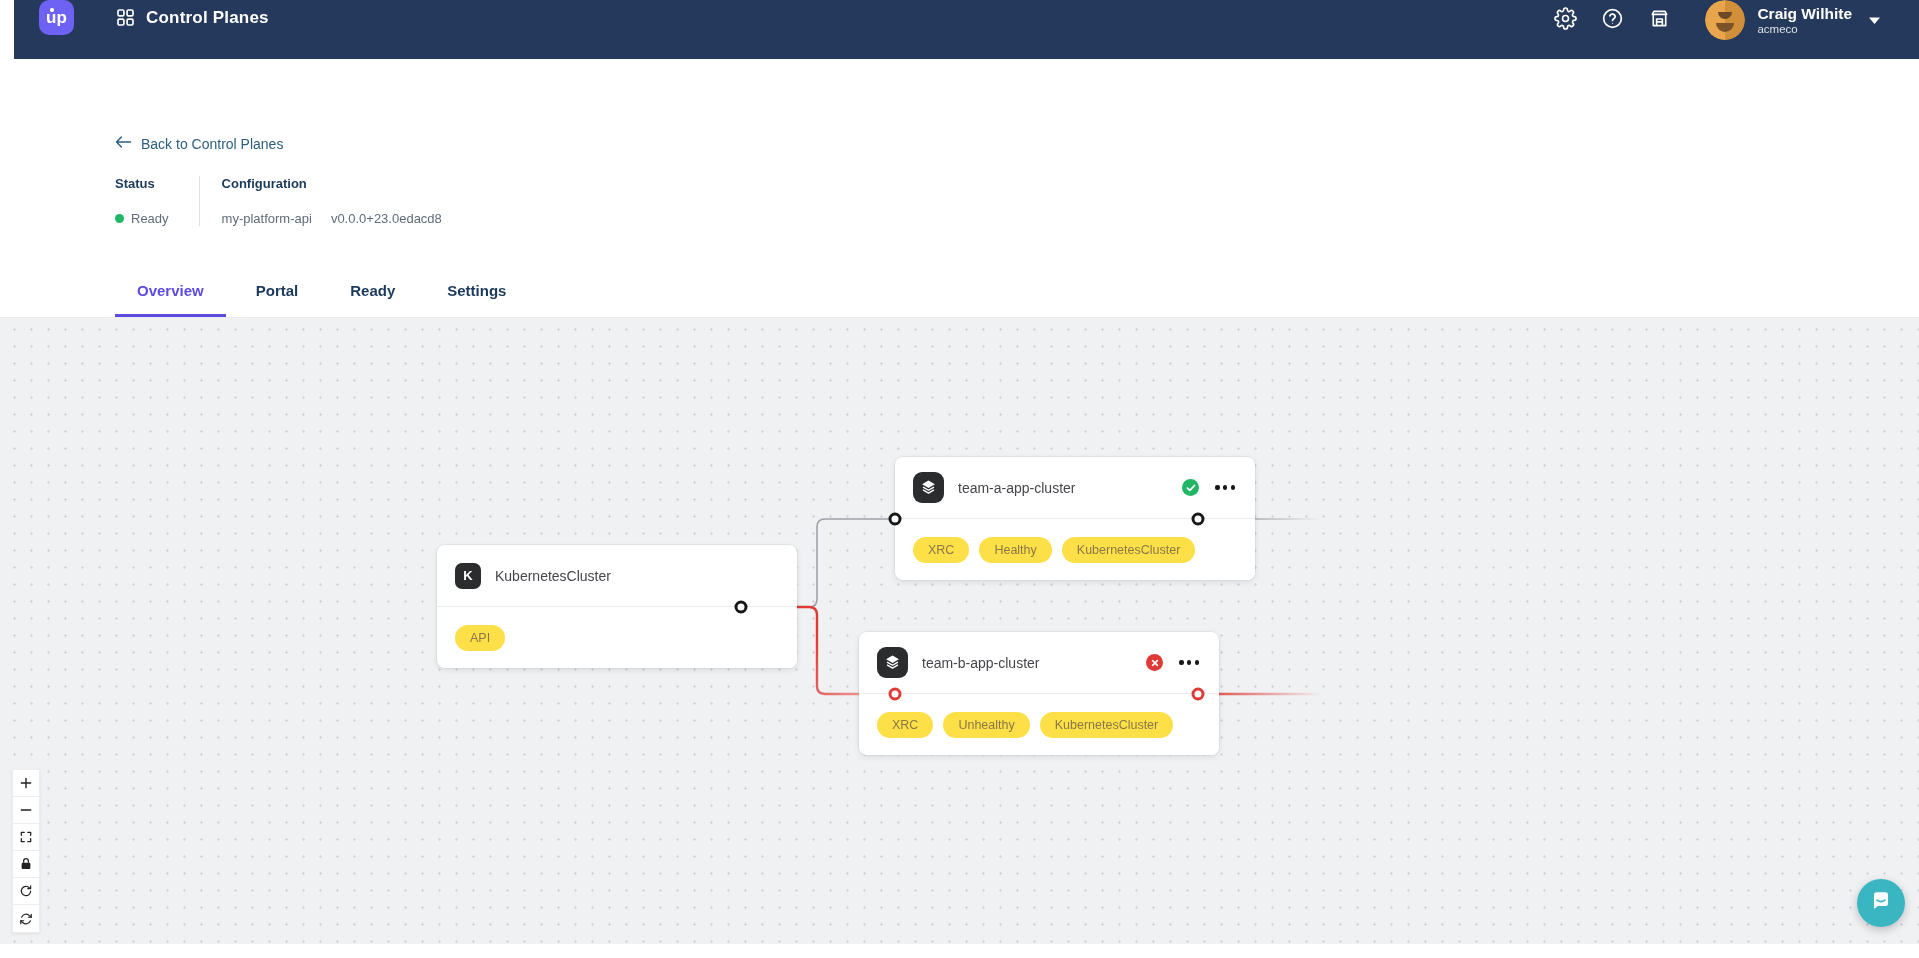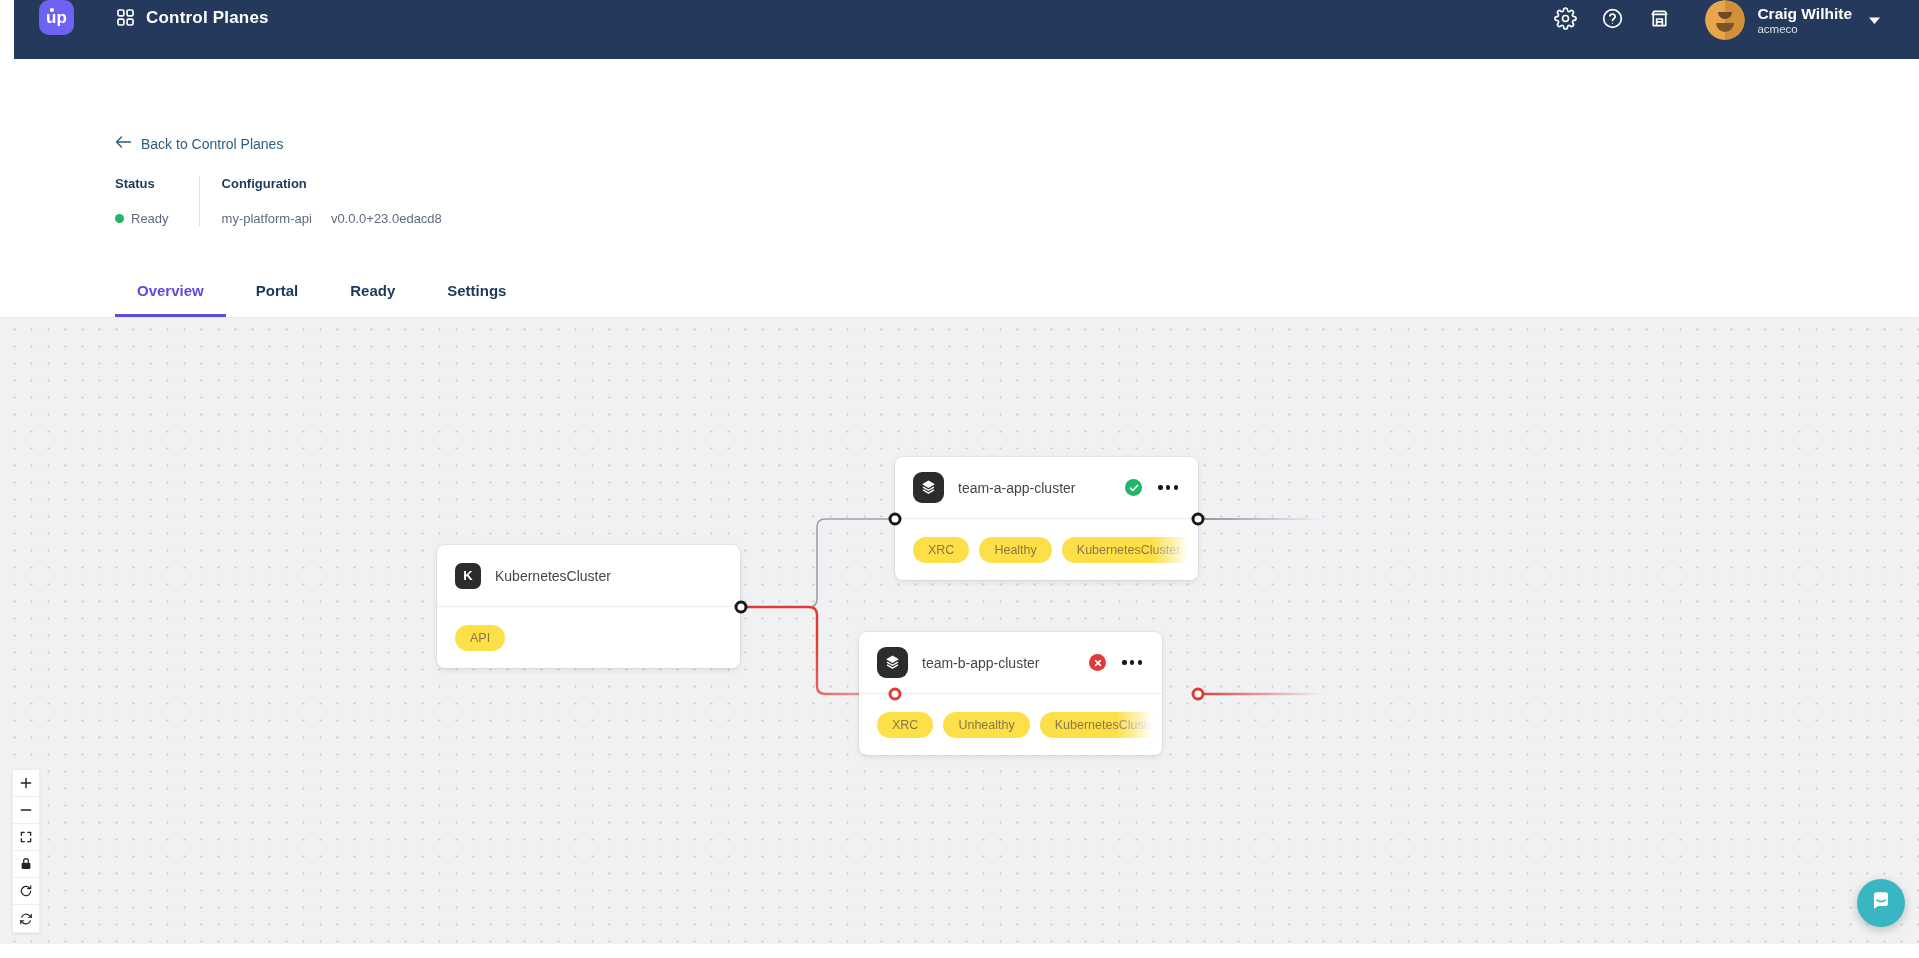--- a/index.html
+++ b/index.html
@@ -50,21 +50,21 @@
     background:none; border:none; border-bottom:3px solid transparent; cursor:pointer;
     font-family:inherit; }
   .tab.active { color:#5c4be0; border-bottom-color:#5c4be0; }
 
   
   .canvas { position:relative; height:626px; background:#f0f1f3;
     background-image:radial-gradient(circle, #d4d5d8 1.1px, transparent 1.3px);
     background-size:17px 17px; background-position:6px 3px; overflow:hidden; }
   .edges { position:absolute; inset:0; z-index:0; }
 
-  .node { position:absolute; width:303px; background:#fff; border-radius:8px; z-index:1;
+  .node { position:absolute; width:360px; background:#fff; border-radius:8px; z-index:1;
     box-shadow:0 0 0 1px rgba(0,0,0,.04), 0 2px 6px rgba(0,0,0,.09); cursor:pointer; }
   .node-head { height:62px; display:flex; align-items:center; padding:0 18px;
     border-bottom:1px solid #ececee; }
   .node-body { height:61px; display:flex; align-items:center; gap:10px; padding:0 18px;
     position:relative; overflow:hidden; border-radius:0 0 8px 8px; white-space:nowrap; }
   .node-body::after { content:''; position:absolute; top:0; right:0; bottom:0; width:46px;
     background:linear-gradient(to right, rgba(255,255,255,0), #fff 80%); pointer-events:none; }
   .node-icon { flex:0 0 auto; background:#2b2c2e; display:flex; align-items:center;
     justify-content:center; }
   .icon-lg { width:31px; height:31px; border-radius:9px; }

